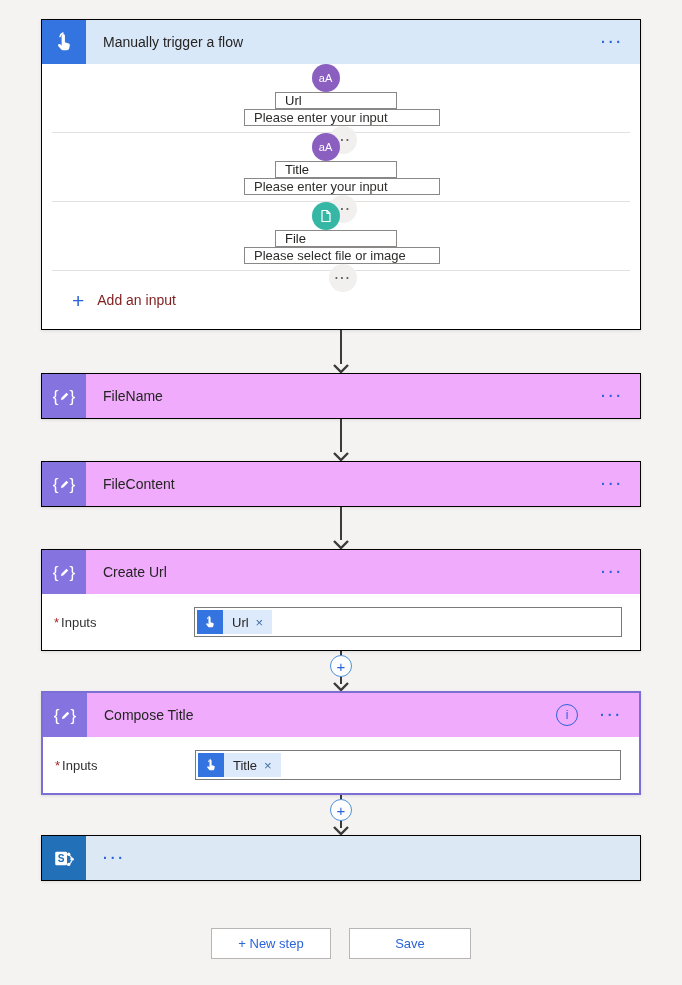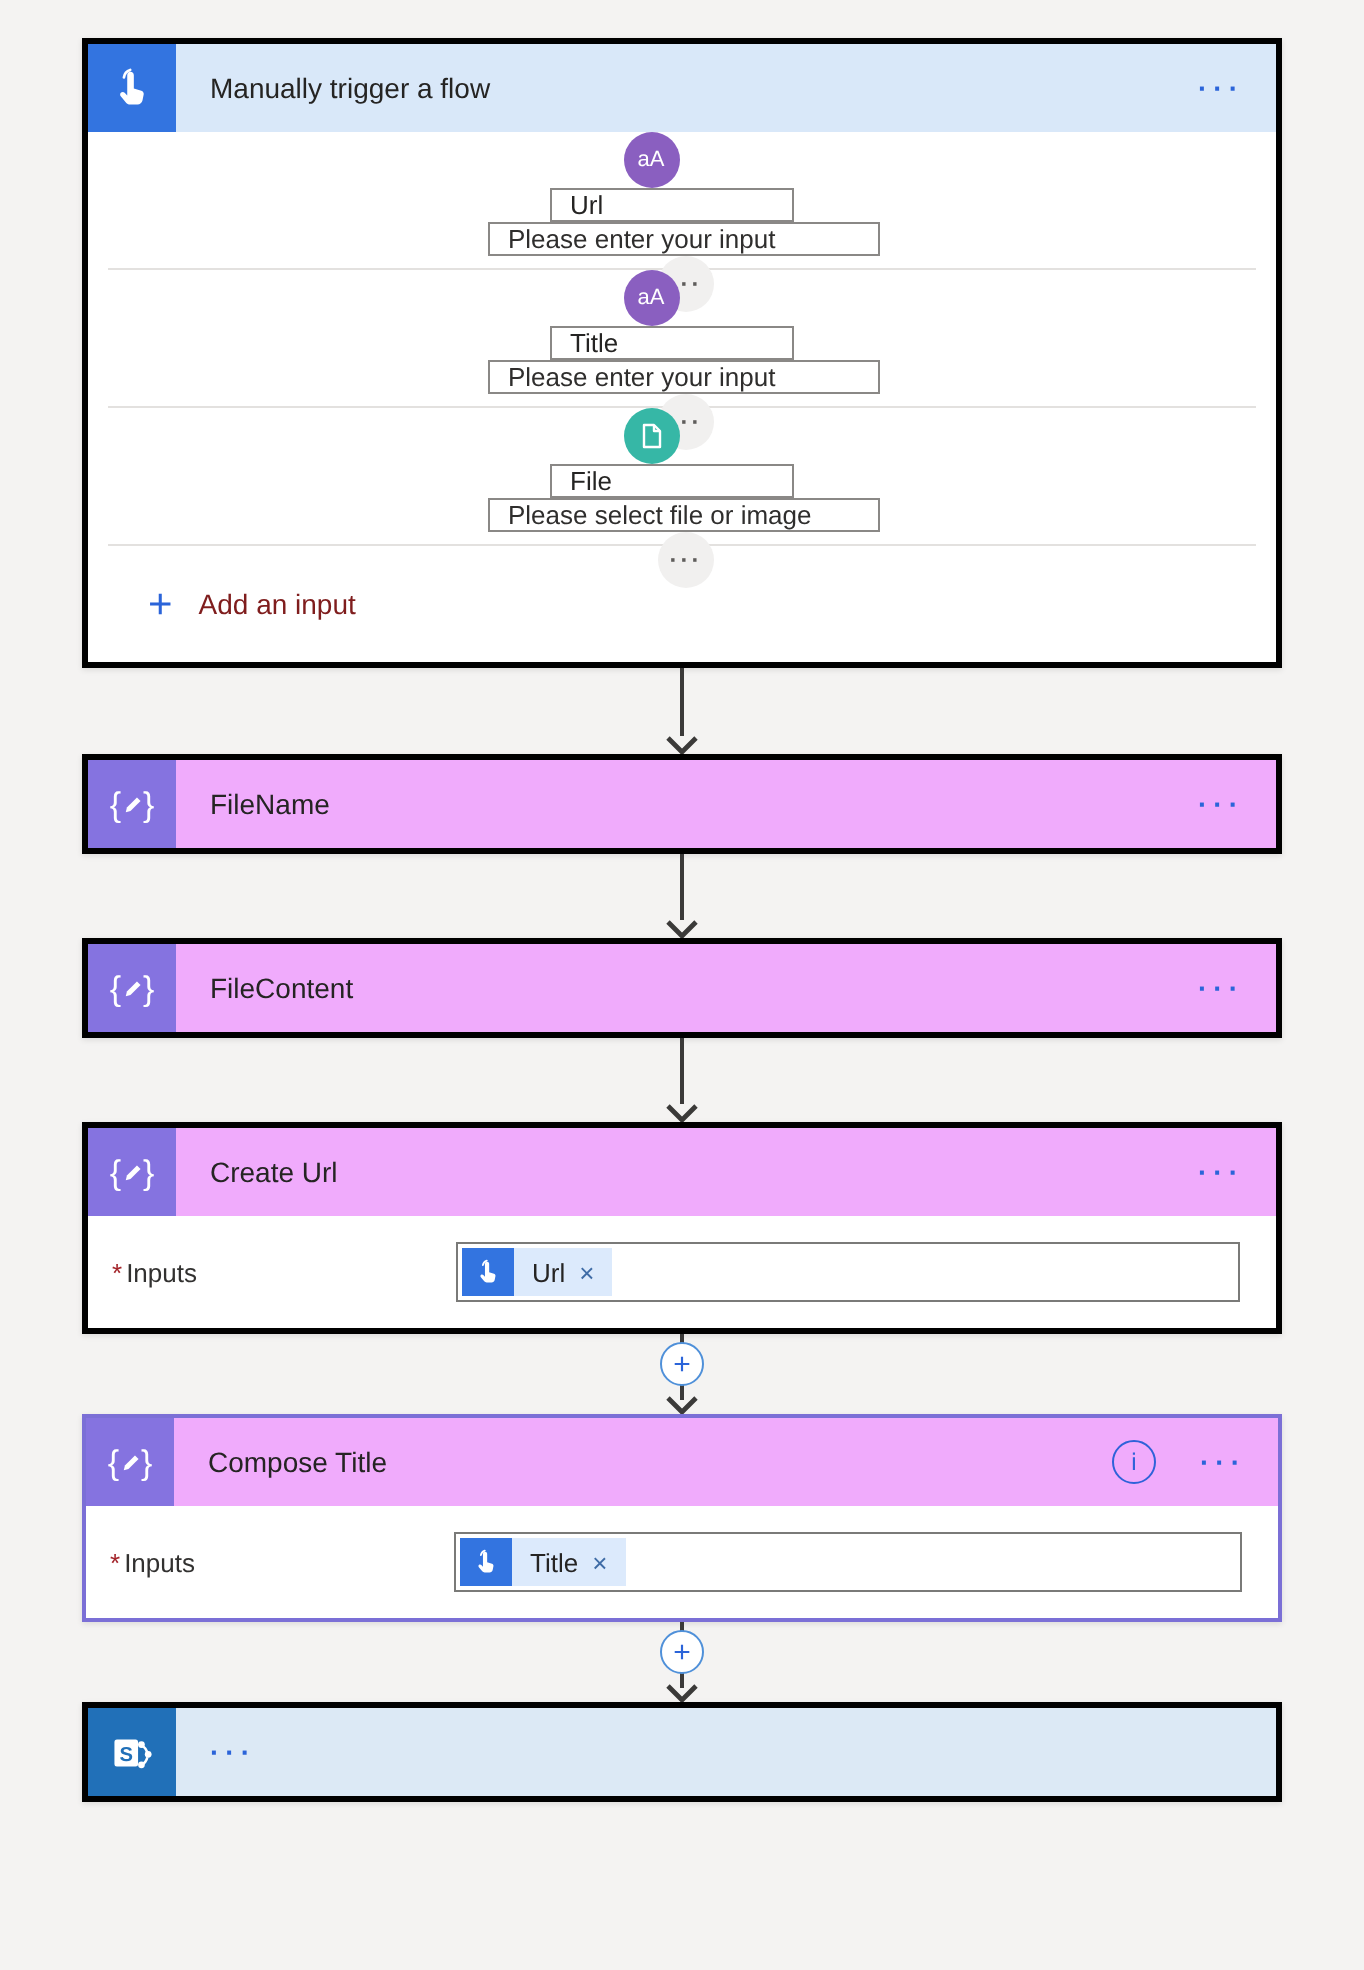--- a/index.html
+++ b/index.html
@@ -2,21 +2,21 @@
 <html><head>
 <meta charset="utf-8">
 <style>
   * { margin:0; padding:0; box-sizing:border-box; }
   html,body { background:#f4f3f2; }
   .canvas { width:682px; height:985px; background:#f4f3f2; position:relative; overflow:hidden;
             font-family:"Liberation Sans", sans-serif; }
   .flow { width:600px; margin:0 auto; padding-top:19px; display:flex; flex-direction:column; align-items:center; }
 
   
-  .card { width:600px; background:#fff; border:3px solid #000000; box-shadow:0 1px 3px rgba(0,0,0,.10); }
+  .card { width:600px; background:#fff; border:1px solid #000000; box-shadow:0 1px 3px rgba(0,0,0,.10); }
   .card-header { display:flex; height:44px; align-items:stretch; }
   .icon-tile { width:44px; flex:0 0 44px; display:flex; align-items:center; justify-content:center; }
   .tile-blue { background:#3374e0; }
   .tile-purple { background:#8573e0; }
   .tile-sp { background:#2170b8; }
   .header-rest { flex:1; display:flex; align-items:center; padding:0 16px 0 17px; cursor:pointer; }
   .hdr-trigger { background:#d9e8f9; }
   .hdr-compose { background:#f0abfc; }
   .hdr-sp { background:#dce9f5; }
   .header-title { font-size:14px; color:#252423; flex:1; }
@@ -50,21 +50,21 @@
   .arrow .line { width:2px; flex:1; background:#3b3a39; }
   .plus-arrow { position:relative; height:40px; width:24px; }
   .plus-arrow .line { position:absolute; top:0; bottom:7px; left:50%; width:2px; margin-left:-1px; background:#3b3a39; }
   .plus-circle { position:absolute; top:4px; left:50%; transform:translateX(-50%); width:22px; height:22px;
                  border:1.5px solid #4f90d9; border-radius:50%; background:#fff; color:#2b64d9; font-size:15px;
                  display:flex; align-items:center; justify-content:center; cursor:pointer; line-height:1; z-index:1; }
   .plus-arrow svg, .arrow svg { flex:0 0 auto; }
   .plus-arrow .head { position:absolute; bottom:0; left:50%; transform:translateX(-50%); }
 
   
-  .card-body { display:flex; align-items:center; padding:13px 18px 13px 12px; background:#fff;gap:32px; }
+  .card-body { display:flex; align-items:center; padding:13px 18px 13px 12px; background:#fff; }
   .inputs-label { width:140px; flex:0 0 140px; font-size:13px; color:#323130; }
   .req { color:#a4262c; margin-right:2px; }
   .token-box { flex:1; border:1px solid #7a7a78; height:30px; display:flex; align-items:center; padding:2px;
                background:#fff; cursor:text; }
   .token-chip { display:flex; align-items:stretch; height:24px; cursor:pointer; }
   .chip-icon { width:26px; background:#3374e0; display:flex; align-items:center; justify-content:center; }
   .chip-label { background:#dceafc; display:flex; align-items:center; padding:0 9px; font-size:13px;
                 color:#252423; gap:7px; }
   .chip-x { color:#3f6ca6; font-size:13px; cursor:pointer; line-height:1; }
   .selected { border:2px solid #7b6fd6; }
@@ -299,15 +299,19 @@
             <circle cx="25" cy="16.8" r="2" fill="#fff"></circle>
             <circle cx="21" cy="23" r="2" fill="#fff"></circle>
           </svg>
         </div>
         <div class="header-rest hdr-sp">
           <span class="menu-dots">···</span>
         </div>
       </div>
     </div>
 
+    <div class="footer">
+      <button class="btn btn-newstep">+ New step</button>
+      <button class="btn btn-save">Save</button>
+    </div>
 
   </div>
 </div>
 
 </body></html>

